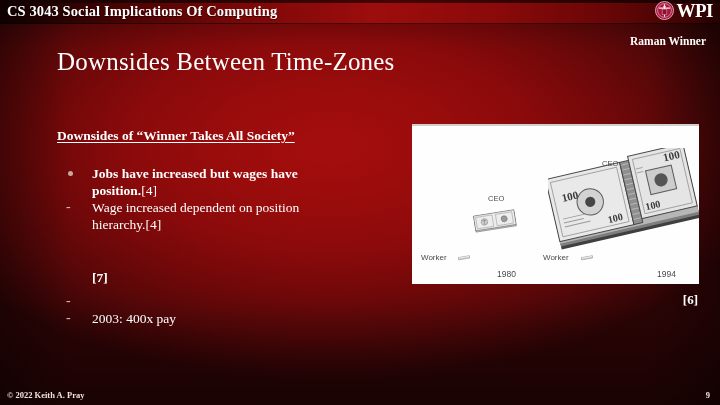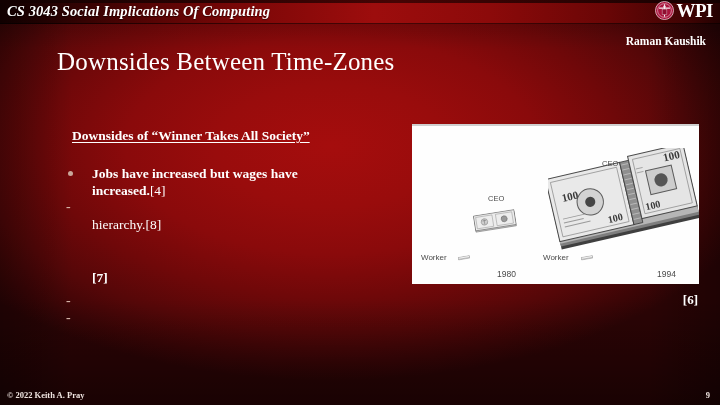--- a/index.html
+++ b/index.html
@@ -63,21 +63,20 @@
   }
   .course-title {
     position: absolute;
     left: 7px; top: 3px;
     font-size: 14.5px;
     font-weight: bold;
     color: #ffffff;
     letter-spacing: 0.1px;
     white-space: nowrap;
     text-shadow: 0 1px 1px rgba(0,0,0,0.6);
-    font-style: italic;
   }
   .wpi-logo {
     position: absolute;
     right: 7px; top: 1px;
     display: flex;
     align-items: center;
     gap: 3px;
   }
   .wpi-seal {
     width: 19px; height: 19px;
@@ -116,21 +115,20 @@
   
   .section-head {
     position: absolute;
     left: 57px; top: 128px;
     font-size: 13.5px;
     font-weight: bold;
     color: #ffffff;
     text-decoration: underline;
     text-underline-offset: 2px;
     white-space: nowrap;
-    margin-left: 15px;
   }
 
   .bullets {
     position: absolute;
     left: 57px;
     width: 345px;
   }
   .group-a { top: 166px; }
   .group-b { top: 270px; }
 
@@ -268,47 +266,48 @@
       <circle cx="20" cy="20" r="19" fill="#a8143c"></circle>
       <circle cx="20" cy="20" r="19" fill="none" stroke="#f0d8de" stroke-width="1.6"></circle>
       <circle cx="20" cy="20" r="14.5" fill="none" stroke="#f0d8de" stroke-width="1.2"></circle>
       <path d="M20 7 L20 33 M8.5 15 L31.5 15" stroke="#f7ecef" stroke-width="2.2"></path>
       <rect x="15" y="17" width="10" height="12" fill="#8d0f30" stroke="#f0d8de" stroke-width="0.9"></rect>
       <circle cx="20" cy="12" r="2.6" fill="#f7ecef"></circle>
     </svg>
     <span class="wpi-word">WPI</span>
   </div>
 
-  <div class="author">Raman Kaushik</div>
+  <div class="author">Raman Winner</div>
 
   <div class="slide-title">Downsides Between Time-Zones</div>
 
   <div class="section-head">Downsides of “Winner Takes All Society”</div>
 
   <div class="bullets group-a">
 
     <div class="bullet-row">
       <span class="marker">
           <i class="dot"></i>
         </span>
       <span class="btext bold"> Jobs have increased but wages have</span>
     </div>
     <div class="bullet-row">
       <span class="marker"></span>
-      <span class="btext bold"><span>increased.</span><span class="ref">[4]</span></span>
+      <span class="btext bold"><span>position.</span><span class="ref">[4]</span></span>
     </div>
 
     <div class="bullet-row level2" style="margin-top:1px">
       <span class="marker">
           <i class="dash">-</i>
         </span>
+      <span class="btext">Wage increased dependent on position</span>
     </div>
     <div class="bullet-row level2">
       <span class="marker"></span>
-      <span class="btext">hierarchy.[8]</span>
+      <span class="btext">hierarchy.[4]</span>
     </div>
   </div>
 
   <div class="bullets group-b">
 
     <div class="bullet-row">
       <span class="marker"></span>
       <span class="btext bold">[7]</span>
     </div>
 
@@ -316,20 +315,21 @@
 
     <div class="bullet-row level2">
       <span class="marker">
           <i class="dash">-</i>
         </span>
     </div>
     <div class="bullet-row level2">
       <span class="marker">
           <i class="dash">-</i>
         </span>
+      <span class="btext">2003: 400x pay</span>
     </div>
   </div>
 
   <div class="pic-frame">
     <div class="pic-canvas">
 
       <svg class="bill-small" viewBox="0 0 84 38">
         <rect x="1" y="4" width="82" height="30" fill="#d6d6d6" stroke="#6e6e6e" stroke-width="1.2"></rect>
         <rect x="1" y="1.5" width="82" height="30" fill="#ededed" stroke="#5a5a5a" stroke-width="1.2"></rect>
         <rect x="5" y="5" width="33" height="23" fill="none" stroke="#8a8a8a" stroke-width="0.9"></rect>

